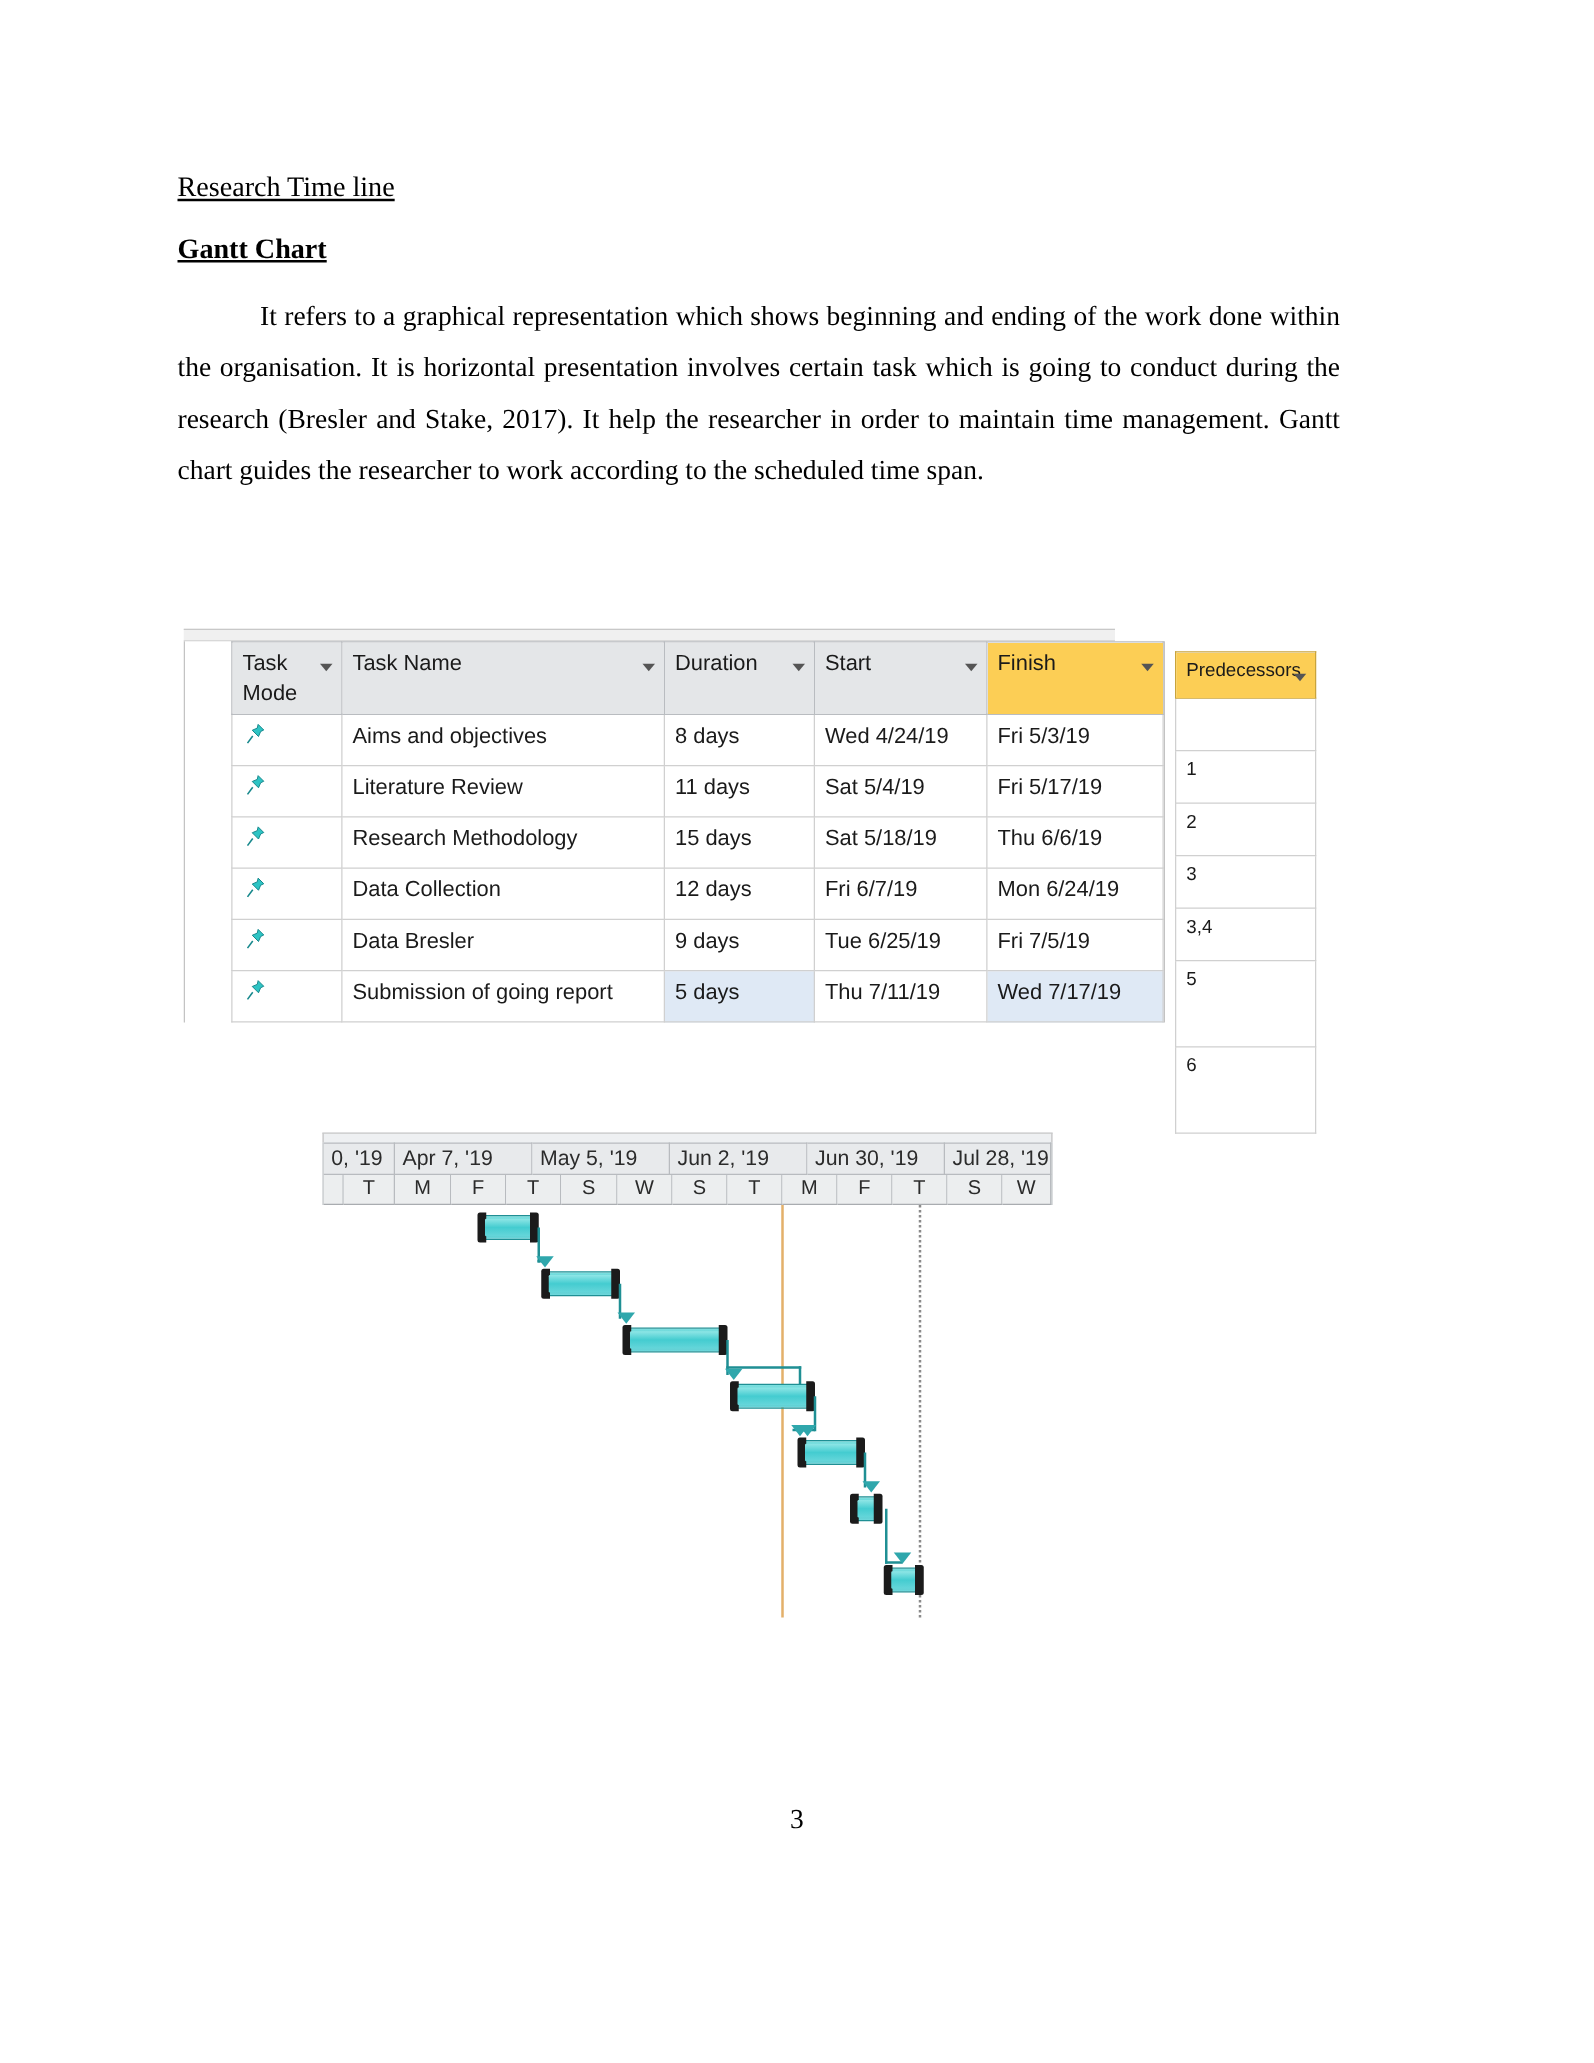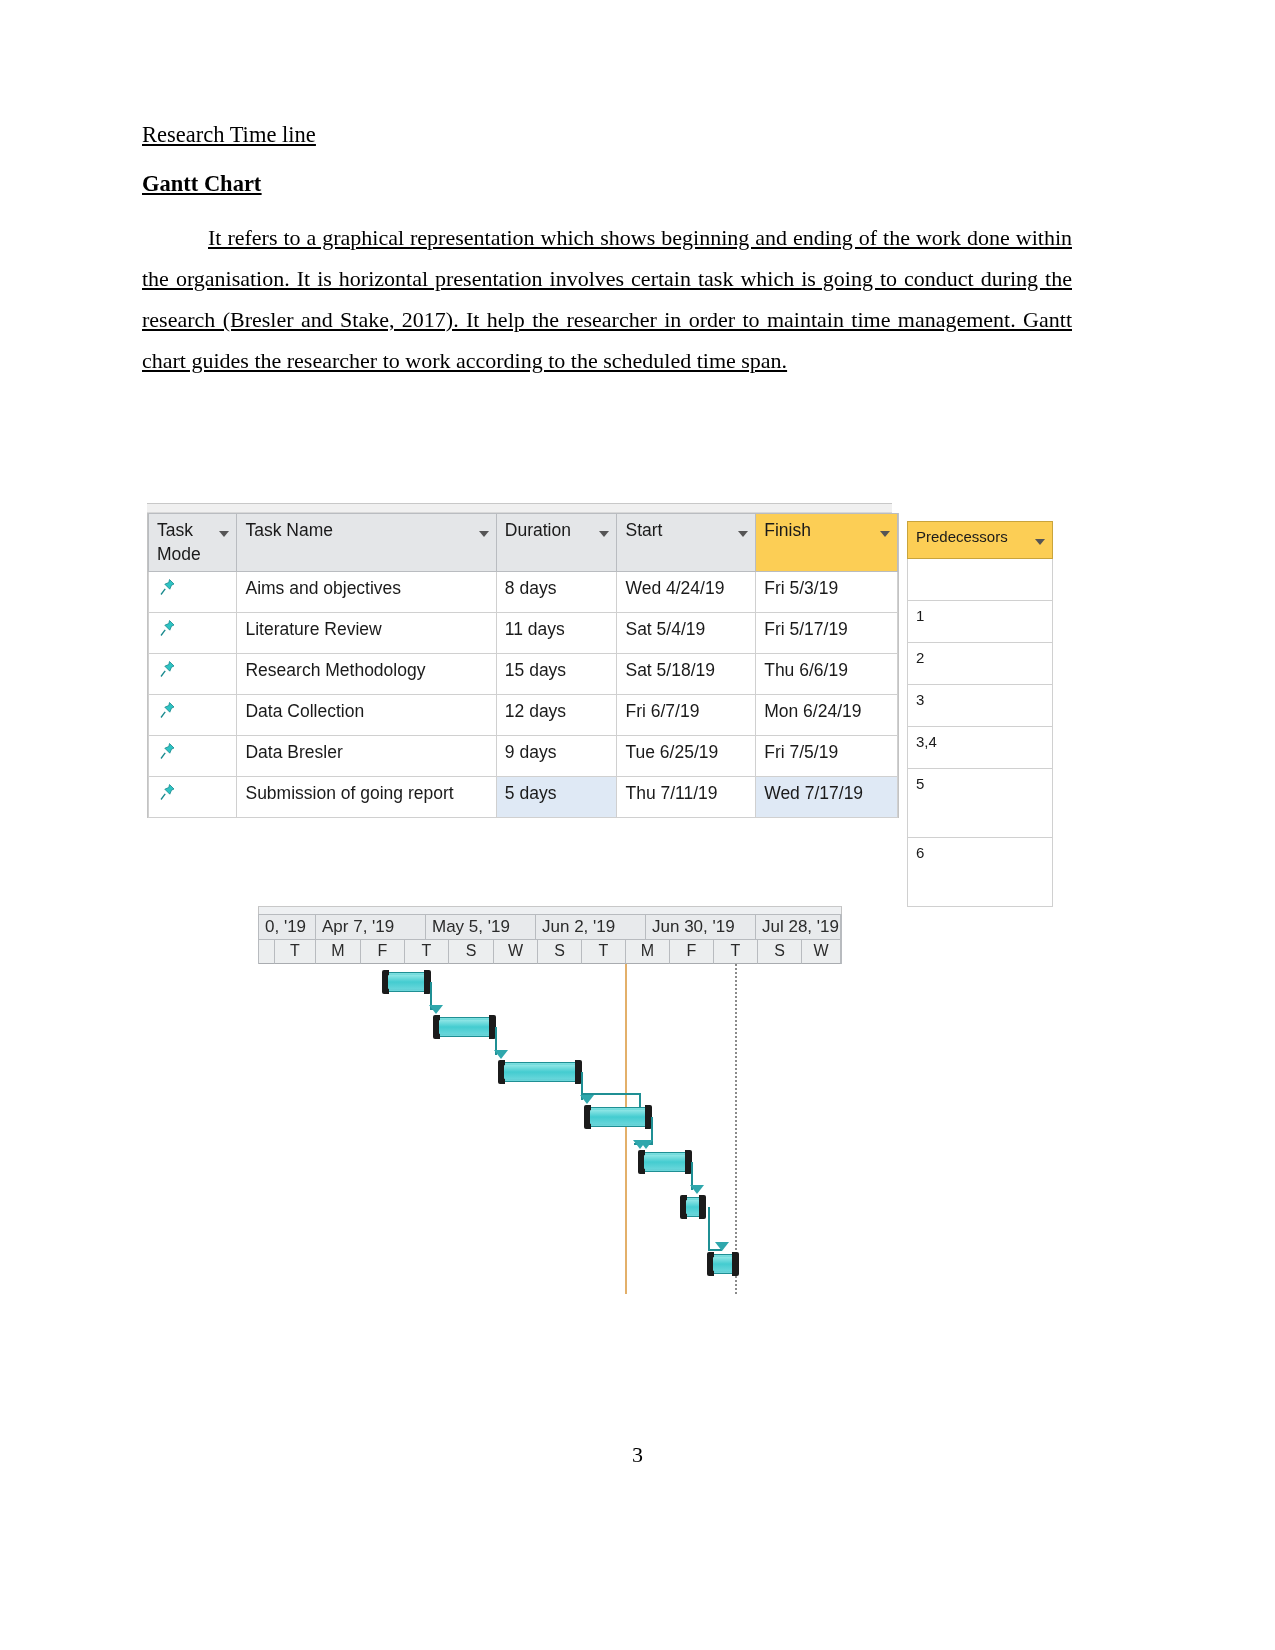--- a/index.html
+++ b/index.html
@@ -14,23 +14,22 @@
     background: #ffffff;
     margin: 0 auto;
     overflow: hidden;
     font-family: "Liberation Serif", serif;
   }
 
   
   .doc-body {
     position: absolute;
     left: 142px;
-    top: 123px;
+    top: 138px;
     width: 930px;
-    text-decoration: underline;
   }
   .heading-1 {
     font-family: "Liberation Serif", serif;
     font-size: 22.5px;
     color: #000;
     text-decoration: underline;
     margin: 0 0 24px 0;
     font-weight: normal;
     line-height: 1.1;
   }
@@ -70,20 +69,21 @@
   }
   .pt-wrap {
     display: flex;
     align-items: flex-start;
   }
   .pt-left {
     width: 798px;
     border-left: 1px solid #c3c3c3;
     border-right: 1px solid #c3c3c3;
     box-sizing: border-box;
+    padding-left: 37px;
   }
   .pt-right {
     width: 155px;
     margin-left: 8px;
   }
   table.grid {
     border-collapse: collapse;
     width: 100%;
     table-layout: fixed;
   }

